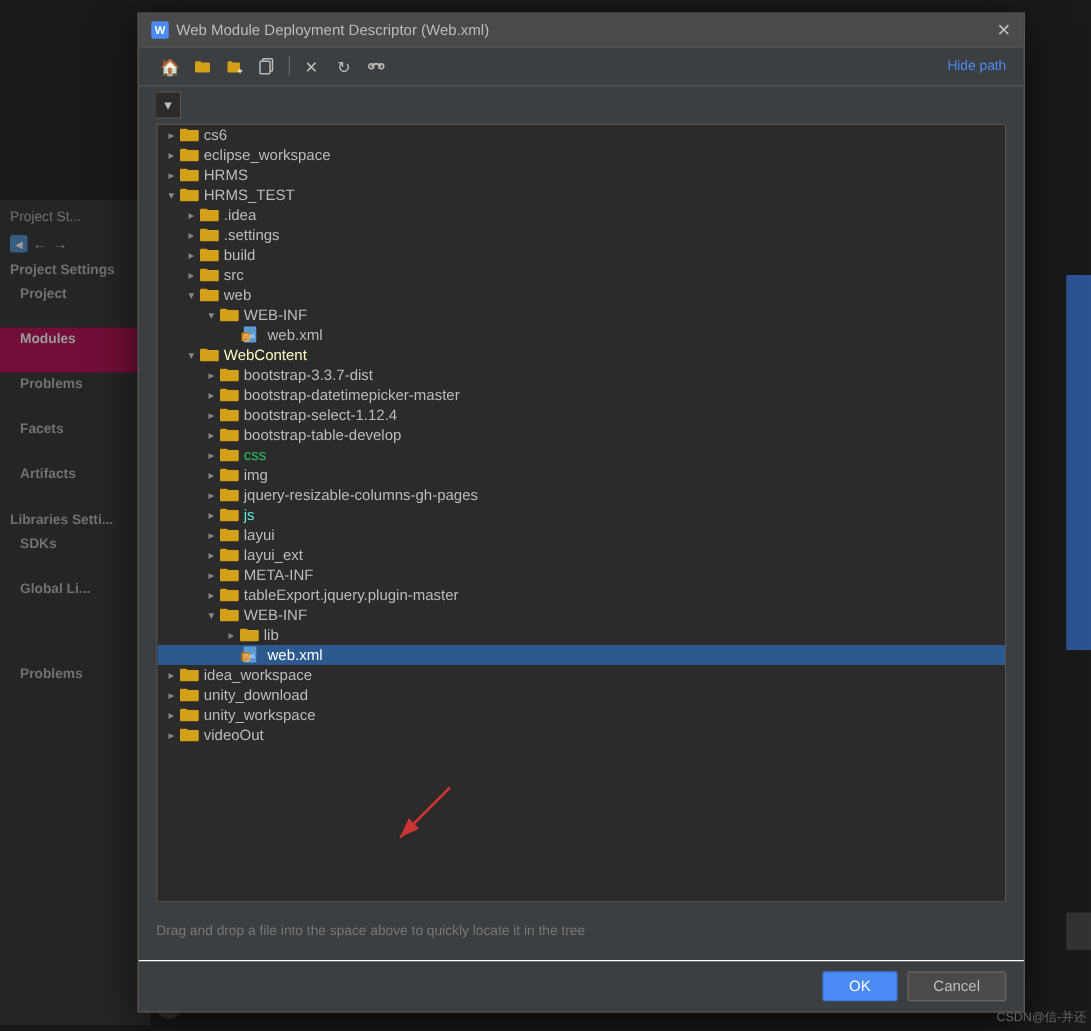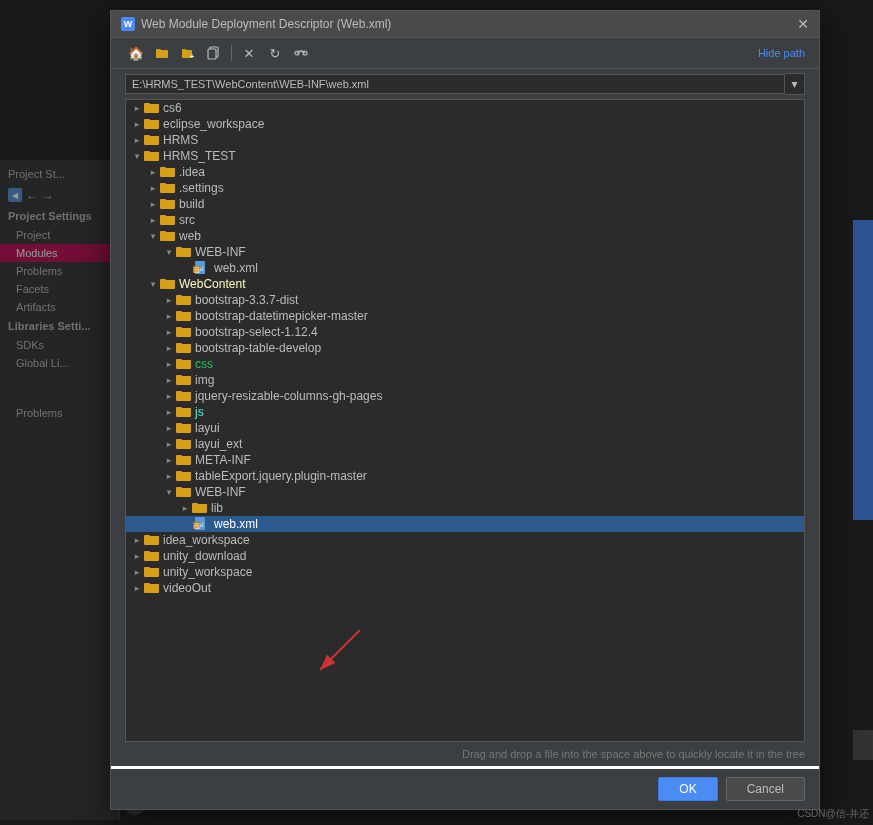--- a/index.html
+++ b/index.html
@@ -37,24 +37,25 @@
     .left-panel-title {
       color: #bbbbbb;
       font-size: 11px;
       padding: 4px 8px;
       display: flex;
       align-items: center;
       gap: 4px;
     }
 
     .left-nav-item {
-      padding: 3px 8px 3px 16px;
+      padding: 3px 8px 21px 16px;
       font-size: 11px;
       color: #bbbbbb;
       cursor: pointer;
+      font-weight: bold;
     }
     .left-nav-item.active { background: #be185d; color: #fff; }
     .left-nav-section {
       padding: 4px 8px;
       font-size: 11px;
       color: #bbbbbb;
       font-weight: bold;
     }
 
     
@@ -217,35 +218,35 @@
       height: 14px;
       display: inline-flex;
       align-items: center;
       justify-content: center;
       font-size: 9px;
       color: #888;
       flex-shrink: 0;
     }
 
     .drag-hint {
-      padding: 6px 14px;
+      padding: 17px 14px;
       font-size: 11px;
       color: #777;
-      text-align: right;
+      text-align: left;
       flex-shrink: 0;
     }
 
     .dialog-buttons {
       display: flex;
       justify-content: flex-end;
       align-items: flex-start;
       padding: 8px 14px;
       gap: 8px;
       flex-shrink: 0;
-      border-top: 3px solid #ffffff;
+      border-top: 1px solid #ffffff;
     }
 
     .btn {
       padding: 4px 20px;
       font-size: 12px;
       cursor: pointer;
       border-radius: 2px;
       border: 1px solid #666;
     }
     .btn-primary {
@@ -351,21 +352,20 @@
       <svg width="14" height="14" viewBox="0 0 14 14">
           <path d="M3 7 Q7 3 11 7" fill="none" stroke="#bbb" stroke-width="1.5"></path>
           <circle cx="3" cy="7" r="2" fill="none" stroke="#bbb" stroke-width="1.2"></circle>
           <circle cx="11" cy="7" r="2" fill="none" stroke="#bbb" stroke-width="1.2"></circle>
         </svg>
     </button>
     <a class="hide-path-link">Hide path</a>
   </div>
 
   <div class="path-bar">
-    <input class="path-input" type="text" value="E:\HRMS_TEST\WebContent\WEB-INF\web.xml" style="">
     <div class="path-dropdown-btn">▾</div>
   </div>
 
   <div class="tree-container" id="tree-container">
       <div class="tree-item" style="padding-left: 4px;">
         <span class="tree-arrow">▸</span>
         <svg width="16" height="14" viewBox="0 0 16 14" style="flex-shrink:0;margin-right:3px;">
           <rect x="0" y="3" width="15" height="9" rx="1" fill="#d4a017"></rect>
           <rect x="0" y="2" width="6" height="3" rx="1" fill="#d4a017"></rect>
         </svg>

